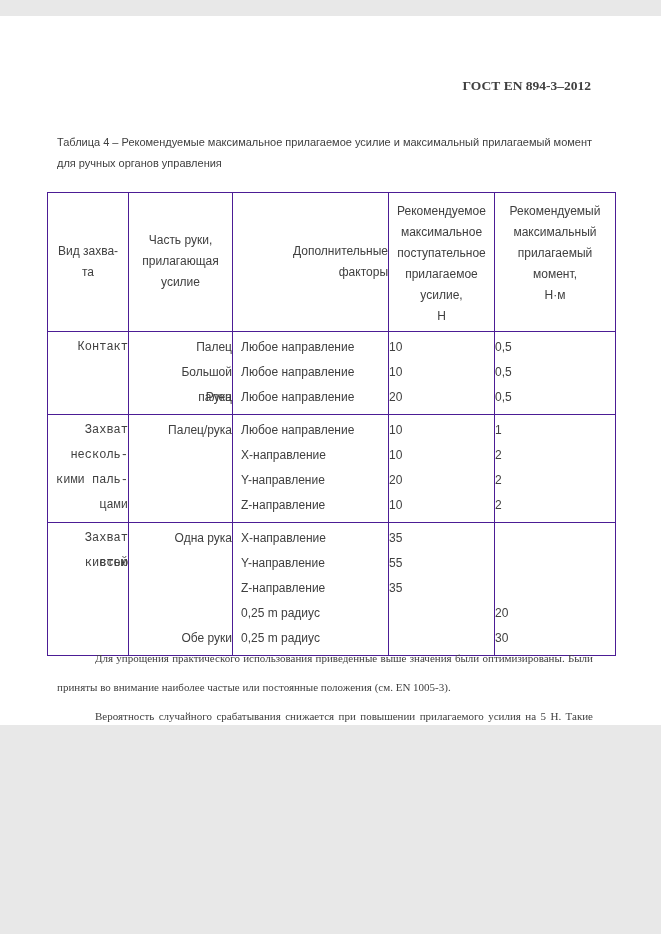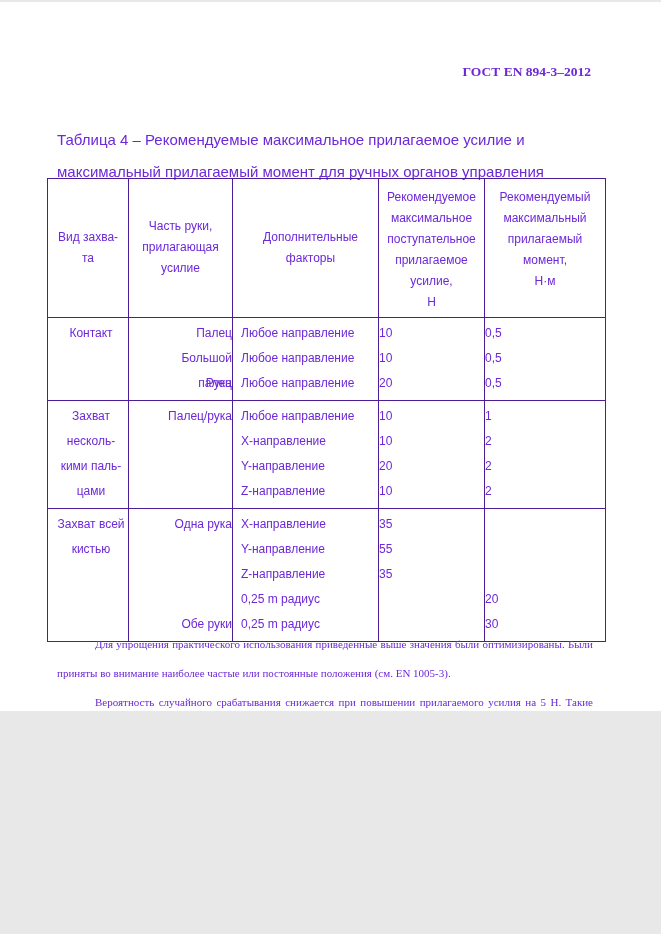--- a/index.html
+++ b/index.html
@@ -1,59 +1,59 @@
 <!DOCTYPE html>
 <html><head>
 <meta charset="utf-8">
 <style>
   html,body{margin:0;padding:0;background:#e8e8e8;}
   .page{
     position:relative;
     width:661px;height:709px;
-    margin:2px auto;
+    margin:16px auto;
     background:#ffffff;
     font-family:"Liberation Serif",serif;
-    color:#6d28d9;
+    color:#404040;
     overflow:hidden;
   }
   .doc-header{
     position:absolute;top:62px;right:70px;
     font-weight:bold;font-size:13.5px;
     font-family:"Liberation Serif",serif;
   }
   .caption{
-    position:absolute;left:57px;top:122px;width:540px;
+    position:absolute;left:57px;top:116px;width:540px;
     font-family:"Liberation Sans",sans-serif;
-    font-size:15px;line-height:32px;
+    font-size:11px;line-height:21px;
     text-align:left;
   }
   table.tbl{
     position:absolute;left:47px;top:176px;
     width:543px;
     border-collapse:collapse;table-layout:fixed;
     font-family:"Liberation Sans",sans-serif;
     font-size:12px;
   }
   .tbl th,.tbl td{
     border:1px solid #4c1d95;
     padding:3px 0 4px 0;
     font-weight:normal;
   }
   .tbl .c1{width:80px;}
   .tbl .c2{width:103px;}
   .tbl .c3{width:135px;}
   .tbl .c4{width:105px;}
   .tbl .c5{width:120px;border-radius:7px;}
   .tbl th{vertical-align:middle;text-align:center;}
-  .tbl th.c3{text-align:center;padding-left:10px;}
+  .tbl th.c3{text-align:right;padding-left:20px;}
   .tbl th.c4,.tbl th.c5{vertical-align:top;padding-top:8px;}
   .tbl th .ln{height:21px;line-height:21px;}
   .tbl td{vertical-align:top;}
   .tbl td .ln{height:25px;line-height:25px;}
-  .tbl td.c1{text-align:center;padding-left:6px;}
+  .tbl td.c1{text-align:right;padding-left:6px;font-family:Liberation Mono, monospace;}
   .tbl td.c2{text-align:right;padding-left:22px;}
   .tbl td.c3{text-align:left;padding-left:8px;}
   .tbl td.c4,.tbl td.c5{text-align:left;}
   .bodytext{
     position:absolute;left:57px;top:628px;width:536px;
   }
   .bodytext p{
     margin:0;
     text-indent:38px;
     text-align:justify;

